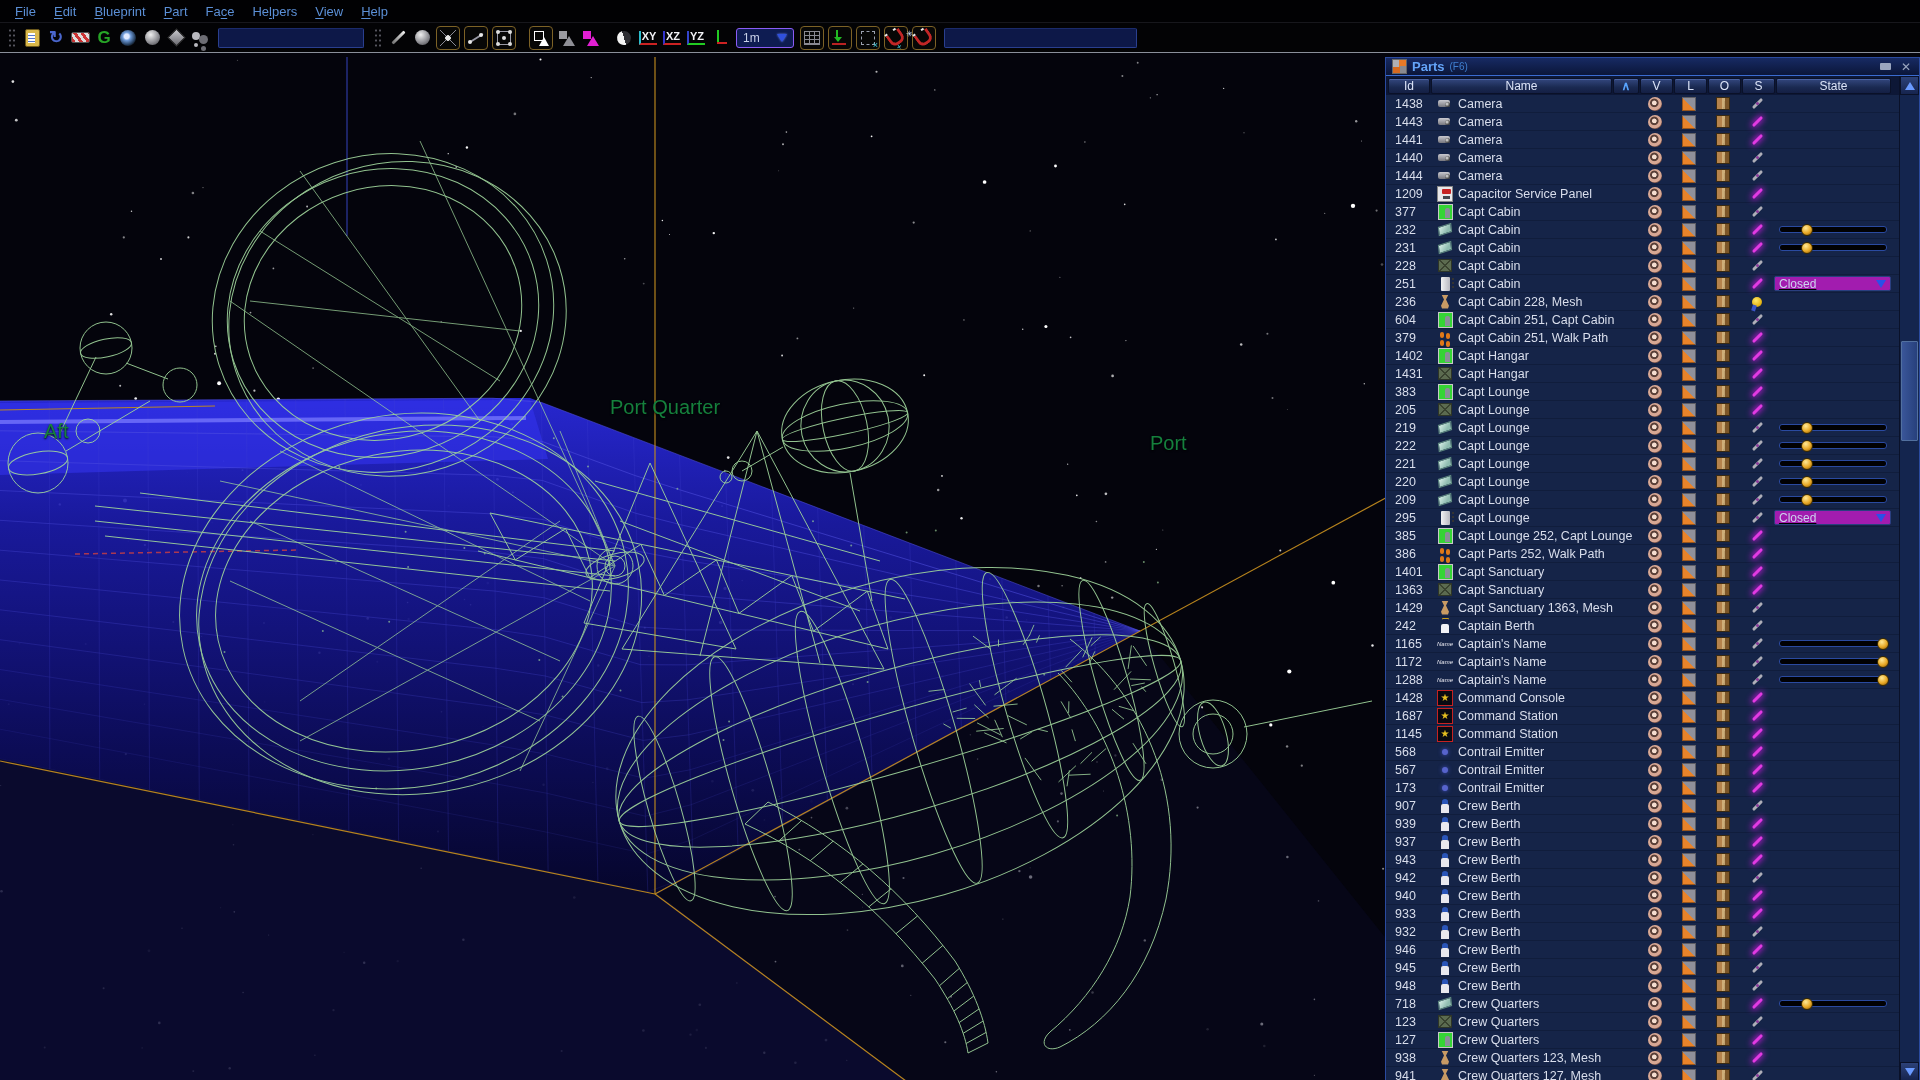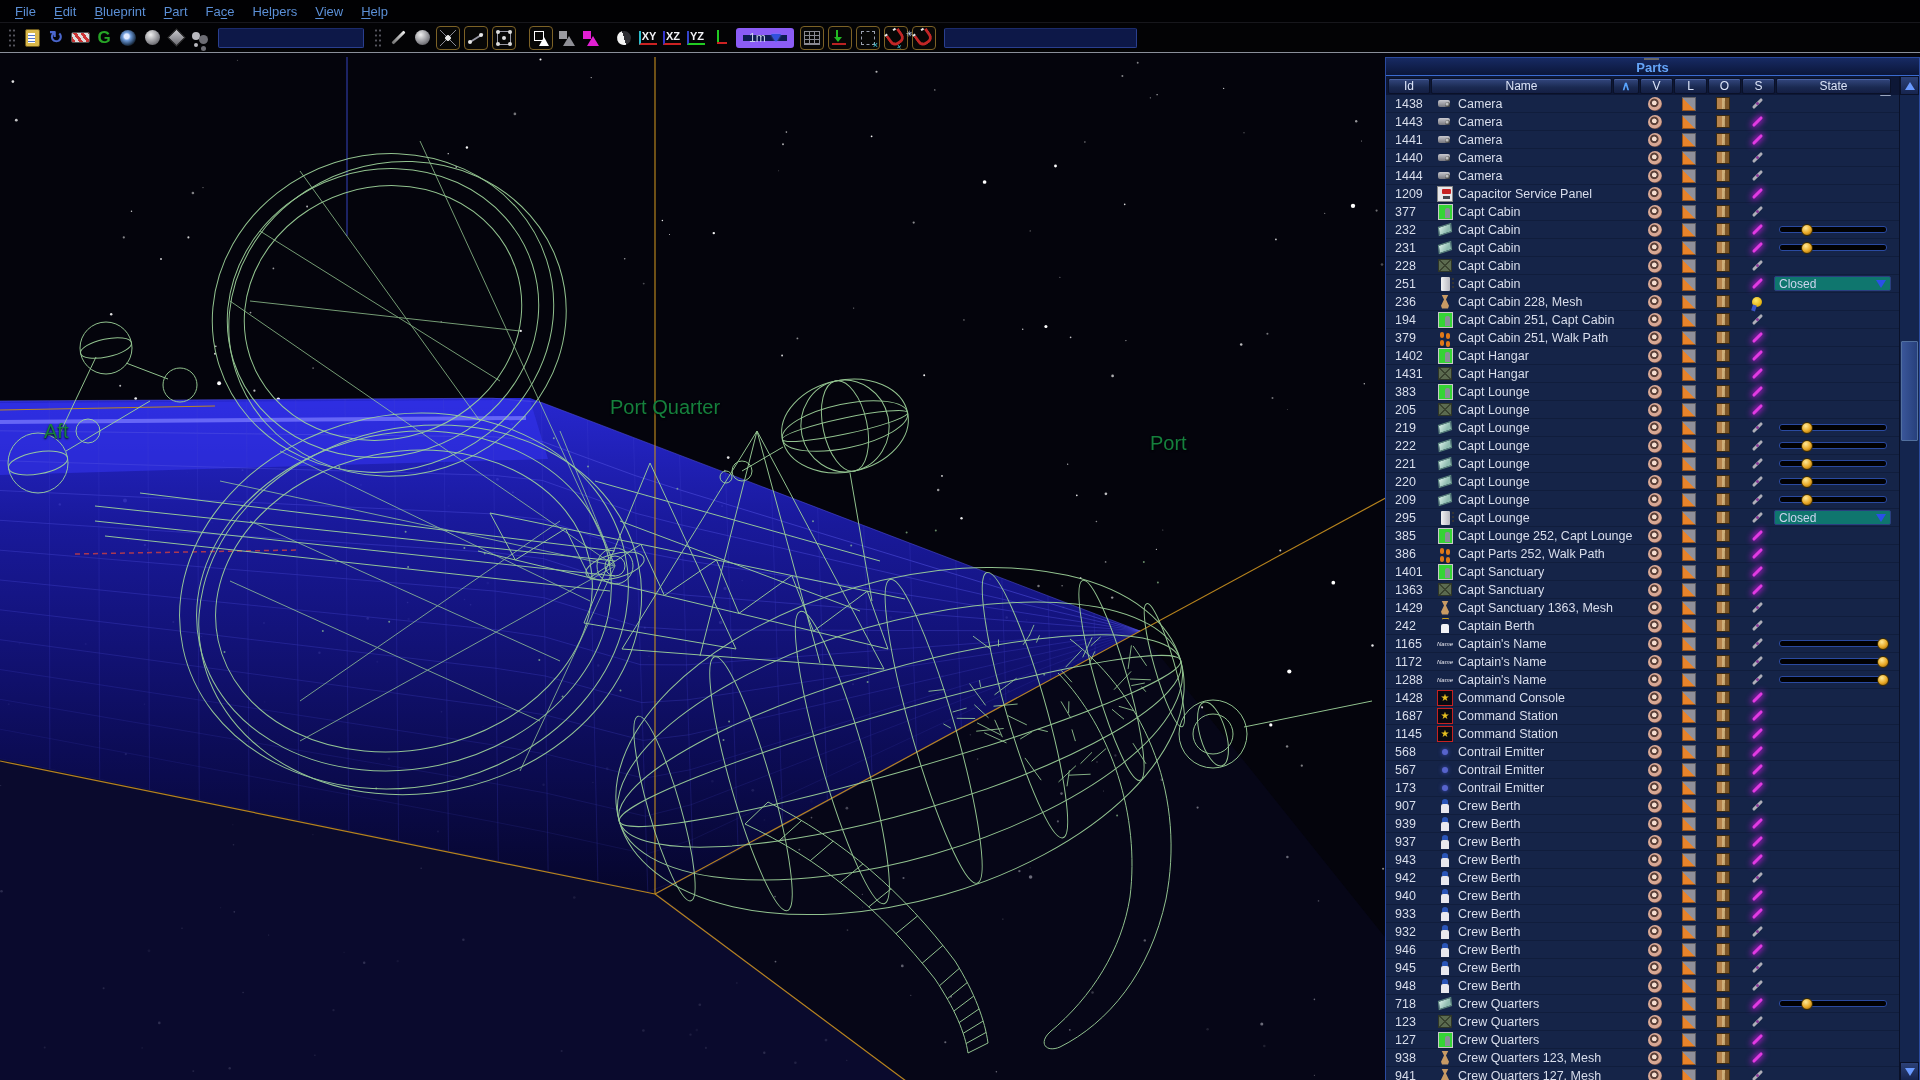--- a/index.html
+++ b/index.html
@@ -72,38 +72,38 @@
   .g-droptogrid:before{content:"";position:absolute;left:4px;top:0;width:2px;height:9px;background:#2b2;}
   .g-droptogrid:after{content:"";position:absolute;left:1px;top:7px;width:8px;height:0;
     border-top:5px solid #2b2;border-left:4px solid transparent;border-right:4px solid transparent;width:0;left:2px;}
   .g-droptogrid i{position:absolute;left:0;bottom:1px;width:14px;height:2px;background:#b22;}
   .g-selframe{width:12px;height:12px;border:1px dashed #9aa0ad;position:relative;}
   .g-selframe:after{content:"×";position:absolute;right:-4px;bottom:-6px;color:#3ec7d8;font-size:9px;}
   .g-magnet{width:10px;height:11px;border:3px solid #c22626;border-top:none;border-radius:0 0 7px 7px;position:relative;transform:rotate(-35deg);}
   .g-magnet:before{content:"";position:absolute;left:-3px;top:-2px;width:3px;height:2px;background:#e8e8e8;box-shadow:10px 0 0 #e8e8e8;}
   .g-magnet.axis:after{content:"✳";position:absolute;left:-8px;top:-9px;font-size:8px;color:#cfe6ff;}
   .g-magnet:not(.axis):after{content:"+";position:absolute;left:0px;bottom:-10px;font-size:9px;color:#3ec7d8;}
-  #grid-size{width:58px;height:20px;background:#0e1c52;border:7px solid #8b5cf6;border-radius:3px;margin:0 4px;
+  #grid-size{width:58px;height:20px;background:#0e1c52;border:1px solid #8b5cf6;border-radius:3px;margin:0 4px;
     display:flex;align-items:center;justify-content:space-between;padding:0 6px;box-sizing:border-box;flex:none;}
   #grid-size .val{color:#c8d0e8;font-size:12px;}
   #grid-size .tri{width:0;height:0;border-left:5px solid transparent;border-right:5px solid transparent;border-top:8px solid #3050dd;
     filter:drop-shadow(0 0 1px #6a86ff);}
 
   
   #viewport{position:absolute;left:0;top:52px;width:1920px;height:1028px;background:#04040c;overflow:hidden;
     border-top:1px solid #8a8f9a;}
   #scene{position:absolute;left:0;top:0;}
   .vp-label{position:absolute;color:#15803d;font-size:20px;text-shadow:0 1px 2px #000;white-space:nowrap;margin-top:43px;}
 
   
   #panel{position:absolute;left:1385px;top:57px;width:535px;height:1023px;background:#152448;
     border:1px solid #2a4a9f;border-bottom:none;box-sizing:border-box;}
   #panel-titlebar{position:absolute;left:0;top:0;width:100%;height:18px;
     background:linear-gradient(#172a63,#0b1639);border-bottom:1px solid #3a6bd0;
-    display:flex;align-items:center;padding:0 4px;box-sizing:border-box;flex-direction:column;}
+    display:flex;align-items:center;padding:0 4px;box-sizing:border-box;}
   #panel-title-icon{width:13px;height:13px;margin:0 5px 0 2px;border:1px solid #666;
     background:conic-gradient(#e87a28 0 25%,#8a8a90 25% 50%,#d86a20 50% 75%,#b0b0b6 75%);}
   #panel-title{color:#64a4f8;font-weight:bold;font-size:13px;}
   #panel-title-hotkey{color:#3f7fd0;font-size:10px;margin-left:5px;}
   #panel-winbtns{margin-left:auto;display:flex;align-items:center;gap:10px;padding-right:4px;}
   .winbtn{color:#9aa6c0;font-size:12px;line-height:1;cursor:default;}
   #min-btn{width:11px;height:7px;background:#9aa6c0;border-radius:1px;}
   #panel-header{position:absolute;left:0;top:18px;width:100%;height:19px;background:#0d1736;
     display:flex;align-items:center;padding:1px 0 0 2px;box-sizing:border-box;}
   .hcell{height:16px;background:linear-gradient(#33477e,#1a2951 60%,#141f44);border:1px solid #0a1128;
@@ -160,22 +160,22 @@
   .pic-crew:before{content:"";position:absolute;left:5px;top:1px;width:6px;height:5px;border-radius:50% 50% 0 0;background:#2a55b8;}
   .pic-crew:after{content:"";position:absolute;left:4px;top:6px;width:8px;height:9px;background:#e8e8ee;border-radius:2px 2px 0 0;}
   .pic-captain:before{content:"";position:absolute;left:5px;top:1px;width:7px;height:4px;background:#14204a;border-radius:1px;
     box-shadow:0 -1px 0 #c8a020;}
   .pic-captain:after{content:"";position:absolute;left:4px;top:6px;width:8px;height:9px;background:#f2f2f6;border-radius:2px 2px 0 0;}
   
   .slider{width:108px;height:14px;position:relative;display:flex;align-items:center;}
   .slider .track{width:100%;height:5px;background:#010103;border:1px solid #2a4aa0;border-radius:3px;}
   .slider .knob{position:absolute;top:1px;width:12px;height:12px;border-radius:50%;
     background:radial-gradient(circle at 38% 30%,#ffe894,#e8a825 55%,#7c4e06);border:1px solid #3a2a00;box-sizing:border-box;}
-  .dropdown{width:131px;height:15px;background:#0f766e;border:1px solid #2a3f7f;border-radius:2px;
-    display:flex;align-items:center;justify-content:space-between;padding:0 4px;box-sizing:border-box;}
+  .dropdown{width:131px;height:15px;background:#a21caf;border:1px solid #2a3f7f;border-radius:2px;
+    display:flex;align-items:center;justify-content:space-between;padding:0 4px;box-sizing:border-box;text-decoration:underline;}
   .dropdown .lbl{color:#ccd4ee;font-size:12px;}
   .dropdown .tri{width:0;height:0;border-left:5px solid transparent;border-right:5px solid transparent;border-top:8px solid #2b50e8;}
   
   #vscroll{position:absolute;right:0;top:18px;width:20px;height:1005px;background:#0e1a3c;border-left:1px solid #0a1128;box-sizing:border-box;}
   .sbtn{position:absolute;left:0;width:100%;height:19px;background:linear-gradient(#2c4178,#16244e);
     border:1px solid #0a1128;box-sizing:border-box;display:flex;align-items:center;justify-content:center;}
   .sbtn .tri-up{width:0;height:0;border-left:5px solid transparent;border-right:5px solid transparent;border-bottom:8px solid #6a9aff;}
   .sbtn .tri-down{width:0;height:0;border-left:5px solid transparent;border-right:5px solid transparent;border-top:8px solid #6a9aff;}
   #sb-track{position:absolute;left:0;top:19px;width:100%;height:967px;background:#14254e;}
   #sb-thumb{position:absolute;left:1px;top:246px;width:17px;height:100px;background:linear-gradient(90deg,#3a5699,#27407c);
@@ -1096,21 +1096,21 @@
           </div>
           <div class="ccell">
             <span class="ic-o"></span>
           </div>
           <div class="ccell">
             <span class="ic-s-badge"></span>
           </div>
           <div class="ccell"></div>
         </div>
         <div class="prow">
-          <div class="c-id">194</div>
+          <div class="c-id">604</div>
           <div class="ccell">
             <span class="pic pic-figure"></span>
           </div>
           <div class="c-name">Capt Cabin 251, Capt Cabin</div>
           <div class="ccell">
             <span class="ic-v"></span>
           </div>
           <div class="ccell">
             <span class="ic-l"></span>
           </div>

